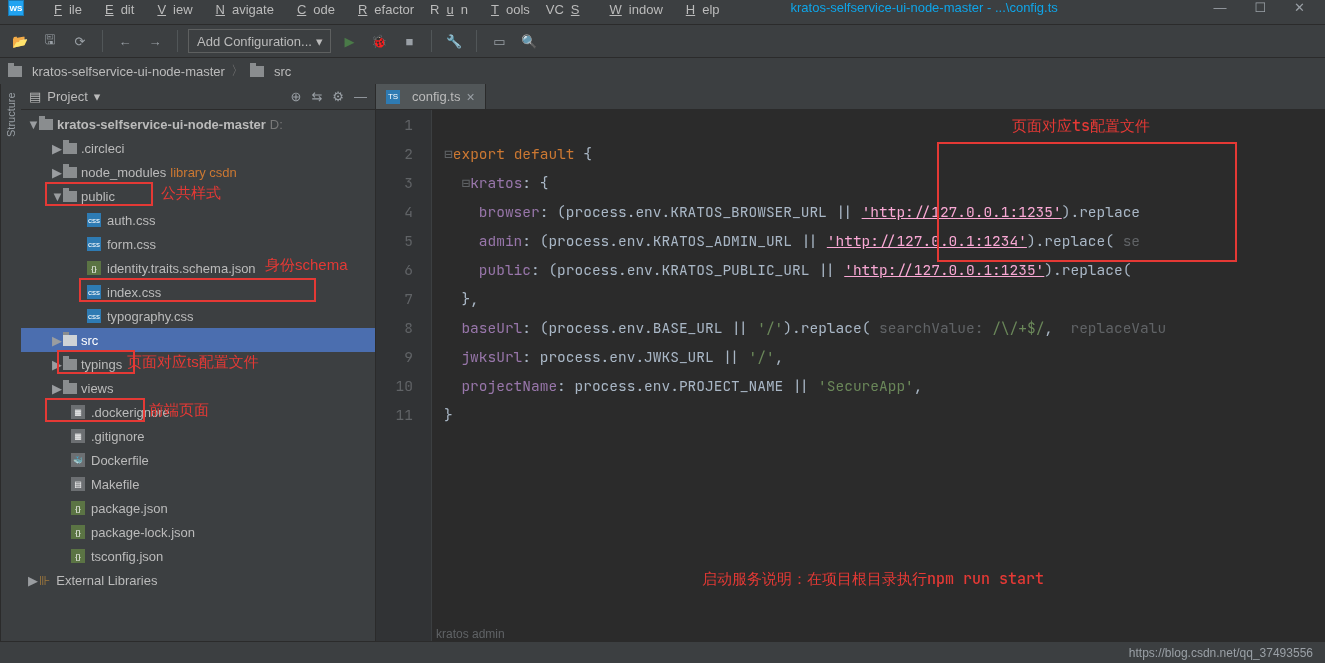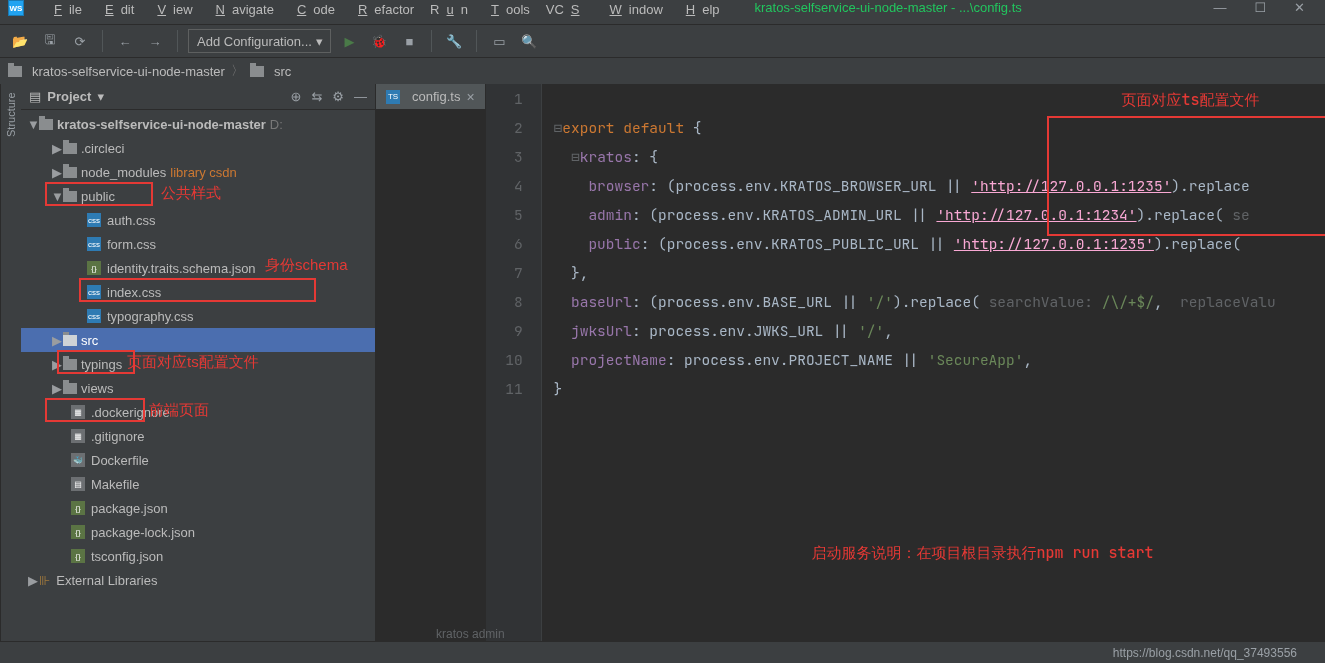--- a/index.html
+++ b/index.html
@@ -35,22 +35,22 @@
   display: flex;
   gap: 2px;
   padding-left: 12px;
 }
 .menubar span {
   padding: 2px 7px;
   cursor: pointer;
 }
 .menubar .und { text-decoration: underline; }
 .titlebar-title {
-  margin-left: 24px;
-  color: #22c55e;
+  margin-left: 60px;
+  color: #0ea5e9;
 }
 .window-controls {
   margin-left: auto;
   display: flex;
   gap: 28px;
   padding-right: 12px;
   color: #9aa0a6;
 }
 .toolbar {
   display: flex;
@@ -127,21 +127,21 @@
   flex-direction: column;
 }
 .panel-header {
   height: 26px;
   display: flex;
   align-items: center;
   padding: 0 8px;
   border-bottom: 1px solid #2b2b2b;
   gap: 6px;
 }
-.panel-header .title { font-weight: bold; }
+.panel-header .title { font-weight: normal; }
 .panel-header .right { margin-left: auto; display: flex; gap: 10px; color: #9aa0a6; }
 .tree {
   flex: 1;
   overflow: auto;
   padding: 2px 0;
   font-size: 13px;
 }
 .tree-row {
   display: flex;
   align-items: center;
@@ -178,20 +178,21 @@
 .annotation {
   color: #e53935;
   font-size: 15px;
   position: absolute;
   pointer-events: none;
   font-weight: 500;
 }
 .editor-area {
   flex: 1;
   display: flex;
+  flex-direction: column;
   background: #2b2b2b;
   position: relative;
 }
 .tab-bar {
   height: 26px;
   display: flex;
   align-items: stretch;
   background: #3c3f41;
   border-bottom: 1px solid #2b2b2b;
 }
@@ -237,21 +238,21 @@
 .fold { color: #606366; }
 .statusbar {
   position: absolute;
   bottom: 0; left: 0; right: 0;
   height: 22px;
   background: #3c3f41;
   border-top: 1px solid #2b2b2b;
   display: flex;
   align-items: center;
   justify-content: flex-end;
-  padding: 0 28px;
+  padding: 0 12px;
   font-size: 12px;
   color: #9aa0a6;
 }
 </style>
 </head>
 <body>
 
 <div class="titlebar">
   <div class="app-icon">WS</div>
   <div class="menubar">

